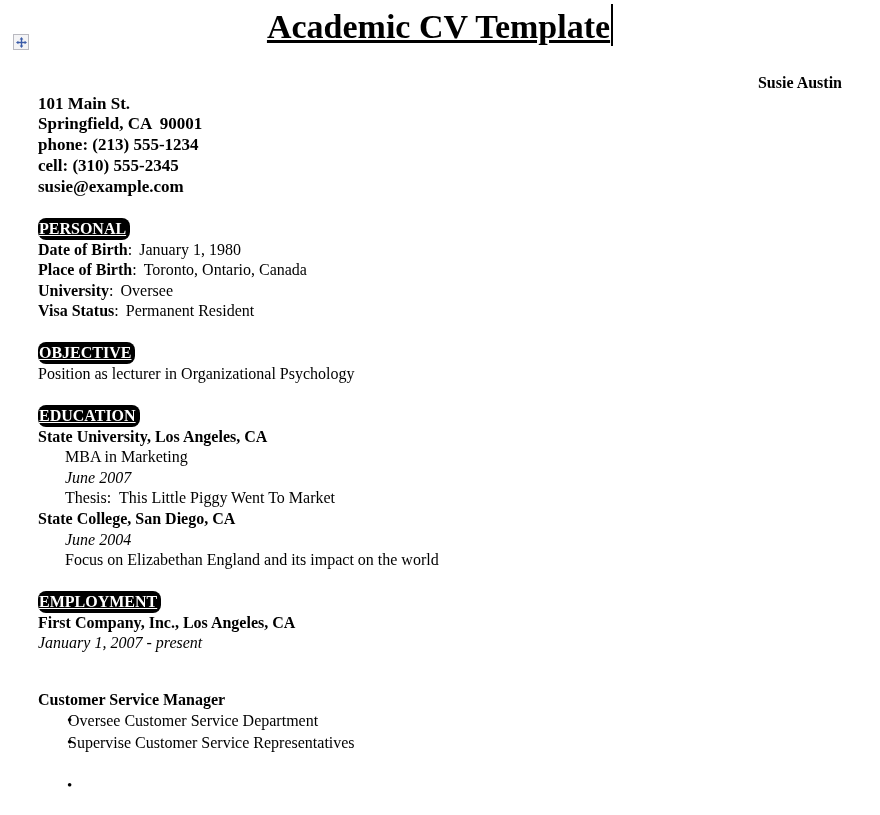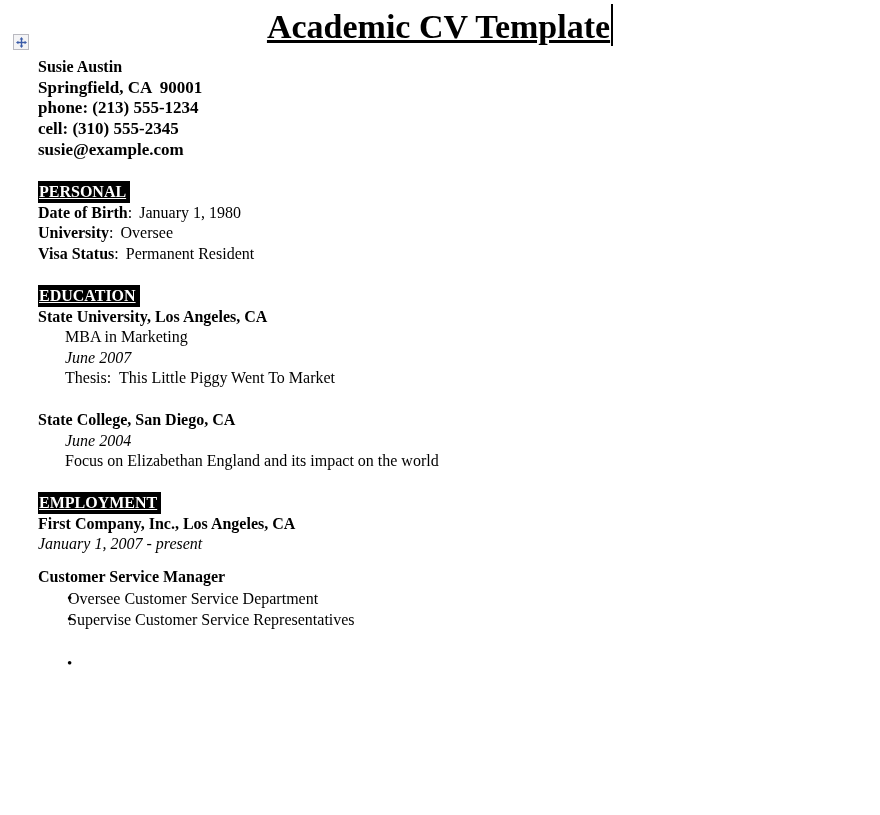--- a/index.html
+++ b/index.html
@@ -31,40 +31,41 @@
   }
   .table-handle {
     position: absolute; left: 13px; top: 34px;
     width: 16px; height: 16px;
     background: #f4f4f6;
     border: 1px solid #b9b9c0;
     display: flex; align-items: center; justify-content: center;
   }
   .contact-name {
     font-size: 29px; font-weight: bold;
-    margin-top: 11px; line-height: 34px;
+    margin-top: 27px; line-height: 34px; text-align: right;
   }
   .contact-line { font-size: 17px; font-weight: bold; line-height: 20.8px; white-space: pre-wrap; }
   .section { margin-top: 20px; }
   .sec-heading-row { line-height: 21px; }
   .sec-heading {
     display: inline-block;
     background: #000000; color: #ffffff;
     font-size: 16px; font-weight: bold;
     text-decoration: underline;
     padding: 0px 4px 1px 1px;
+    border-radius: 8px;
   }
   .line { font-size: 16px; line-height: 20.6px; white-space: pre-wrap; }
   .bold { font-weight: bold; }
   .italic { font-style: italic; }
   .indent { padding-left: 27px; font-family: Liberation Serif, serif; }
   .field-label { font-weight: bold; }
   .field-value { margin-left: 7px; white-space: pre-wrap; }
-  .school + .school { margin-top: 21px; }
-  .role-line { margin-top: 12px; }
+  .school + .school { }
+  .role-line { margin-top: 36px; }
   .bullet-row { display: flex; font-size: 16px; line-height: 21.5px; }
   .bullet-glyph { width: 30px; padding-left: 29px; flex: 0 0 30px; font-size: 15px; }
   .bullet-text { white-space: pre-wrap; }
   .awards-gap { margin-top: 22px; }
 </style>
 </head>
 <body>
 
 <div class="page">
 
@@ -80,35 +81,43 @@
       </g>
     </svg>
   </div>
 
   <div class="title-row">
     <span class="doc-title">Academic CV Template</span><span class="text-cursor"></span>
   </div>
 
   <div class="contact-name line">Susie Austin</div>
   <div>
+    <div class="contact-line">101 Main St.</div>
     <div class="contact-line">Springfield, CA  90001</div>
     <div class="contact-line">phone: (213) 555-1234</div>
     <div class="contact-line">cell: (310) 555-2345</div>
     <div class="contact-line">susie@example.com</div>
   </div>
 
   <div class="section">
     <div class="sec-heading-row">
       <span class="sec-heading">PERSONAL</span>
     </div>
     <div class="line"><span class="field-label">Date of Birth</span><span>:</span><span class="field-value">January 1, 1980</span></div>
+    <div class="line"><span class="field-label">Place of Birth</span><span>:</span><span class="field-value">Toronto, Ontario, Canada</span></div>
     <div class="line"><span class="field-label">University</span><span>:</span><span class="field-value">Oversee</span></div>
     <div class="line"><span class="field-label">Visa Status</span><span>:</span><span class="field-value">Permanent Resident</span></div>
   </div>
 
+  <div class="section">
+    <div class="sec-heading-row">
+      <span class="sec-heading">OBJECTIVE</span>
+    </div>
+    <div class="line">Position as lecturer in Organizational Psychology</div>
+  </div>
 
   <div class="section">
     <div class="sec-heading-row">
       <span class="sec-heading">EDUCATION</span>
     </div>
     <div class="school">
       <div class="line bold">State University, Los Angeles, CA</div>
       <div class="line indent">MBA in Marketing</div>
       <div class="line indent italic">June 2007</div>
       <div class="line indent">Thesis:  This Little Piggy Went To Market</div>

